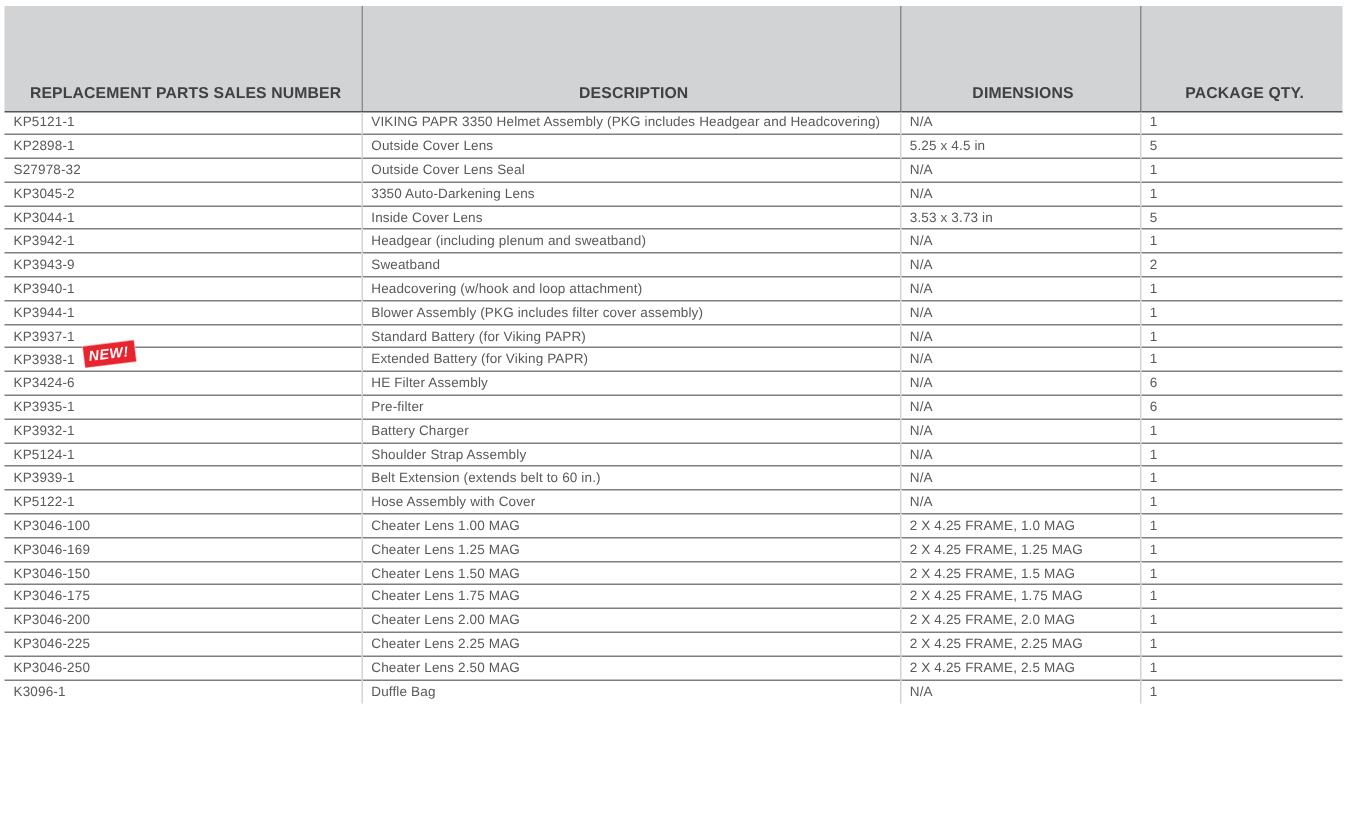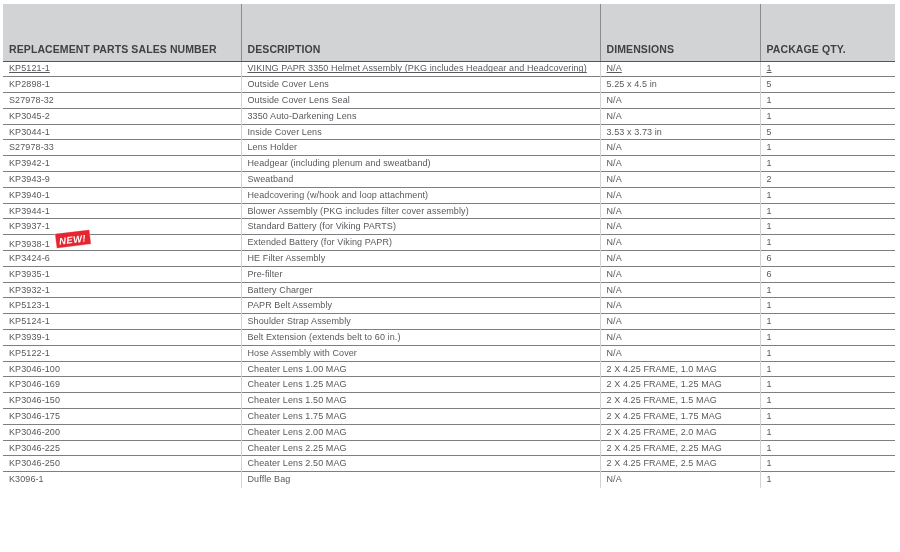--- a/index.html
+++ b/index.html
@@ -34,48 +34,48 @@
     top: 4px;
     width: 892px;
     border-collapse: collapse;
     table-layout: fixed;
   }
   col.c1 { width: 238px; }
   col.c2 { width: 359px; }
   col.c3 { width: 160px; }
   col.c4 { width: 135px; }
   thead th {
-    height: 57px;
+    height: 70px;
     background: var(--header-bg);
     color: var(--header-text);
     font-size: 10.5px;
     font-weight: bold;
     letter-spacing: 0.1px;
-    text-align: left;
+    text-align: center;
     vertical-align: bottom;
     padding: 0 2px 6px 6px;
     border-left: 1px solid var(--header-divider);
     border-bottom: 1.5px solid var(--header-bottom);
     white-space: nowrap;
   }
   thead th:first-child { border-left: none; }
   tbody td {
     height: 15.8px;
     color: var(--body-text);
     font-size: 9px;
     letter-spacing: 0.1px;
     vertical-align: middle;
     padding: 0 2px 0 6px;
     border-top: 1px solid var(--row-border);
     border-left: 1px solid var(--col-border);
     white-space: nowrap;
     overflow: visible;
     line-height: 1;
   }
-  tbody tr:first-child td { border-top: none; text-decoration: underline; }
+  tbody tr:first-child td { border-top: none; }
   tbody td:first-child { border-left: none; }
   .new-badge {
     display: inline-block;
     margin-left: 7px;
     padding: 2.5px 4px 2px 3px;
     background: var(--badge-bg);
     color: var(--badge-text);
     font-weight: bold;
     font-style: italic;
     font-size: 9.5px;
@@ -132,26 +132,20 @@
           <td><span>N/A</span></td>
           <td><span>1</span></td>
         </tr>
         <tr>
           <td><span>KP3044-1</span></td>
           <td><span>Inside Cover Lens</span></td>
           <td><span>3.53 x 3.73 in</span></td>
           <td><span>5</span></td>
         </tr>
         <tr>
-          <td><span>S27978-33</span></td>
-          <td><span>Lens Holder</span></td>
-          <td><span>N/A</span></td>
-          <td><span>1</span></td>
-        </tr>
-        <tr>
           <td><span>KP3942-1</span></td>
           <td><span>Headgear (including plenum and sweatband)</span></td>
           <td><span>N/A</span></td>
           <td><span>1</span></td>
         </tr>
         <tr>
           <td><span>KP3943-9</span></td>
           <td><span>Sweatband</span></td>
           <td><span>N/A</span></td>
           <td><span>2</span></td>
@@ -163,21 +157,21 @@
           <td><span>1</span></td>
         </tr>
         <tr>
           <td><span>KP3944-1</span></td>
           <td><span>Blower Assembly (PKG includes filter cover assembly)</span></td>
           <td><span>N/A</span></td>
           <td><span>1</span></td>
         </tr>
         <tr>
           <td><span>KP3937-1</span></td>
-          <td><span>Standard Battery (for Viking PARTS)</span></td>
+          <td><span>Standard Battery (for Viking PAPR)</span></td>
           <td><span>N/A</span></td>
           <td><span>1</span></td>
         </tr>
         <tr>
           <td><span>KP3938-1</span><span class="new-badge">NEW!</span></td>
           <td><span>Extended Battery (for Viking PAPR)</span></td>
           <td><span>N/A</span></td>
           <td><span>1</span></td>
         </tr>
         <tr>
@@ -188,26 +182,20 @@
         </tr>
         <tr>
           <td><span>KP3935-1</span></td>
           <td><span>Pre-filter</span></td>
           <td><span>N/A</span></td>
           <td><span>6</span></td>
         </tr>
         <tr>
           <td><span>KP3932-1</span></td>
           <td><span>Battery Charger</span></td>
-          <td><span>N/A</span></td>
-          <td><span>1</span></td>
-        </tr>
-        <tr>
-          <td><span>KP5123-1</span></td>
-          <td><span>PAPR Belt Assembly</span></td>
           <td><span>N/A</span></td>
           <td><span>1</span></td>
         </tr>
         <tr>
           <td><span>KP5124-1</span></td>
           <td><span>Shoulder Strap Assembly</span></td>
           <td><span>N/A</span></td>
           <td><span>1</span></td>
         </tr>
         <tr>

